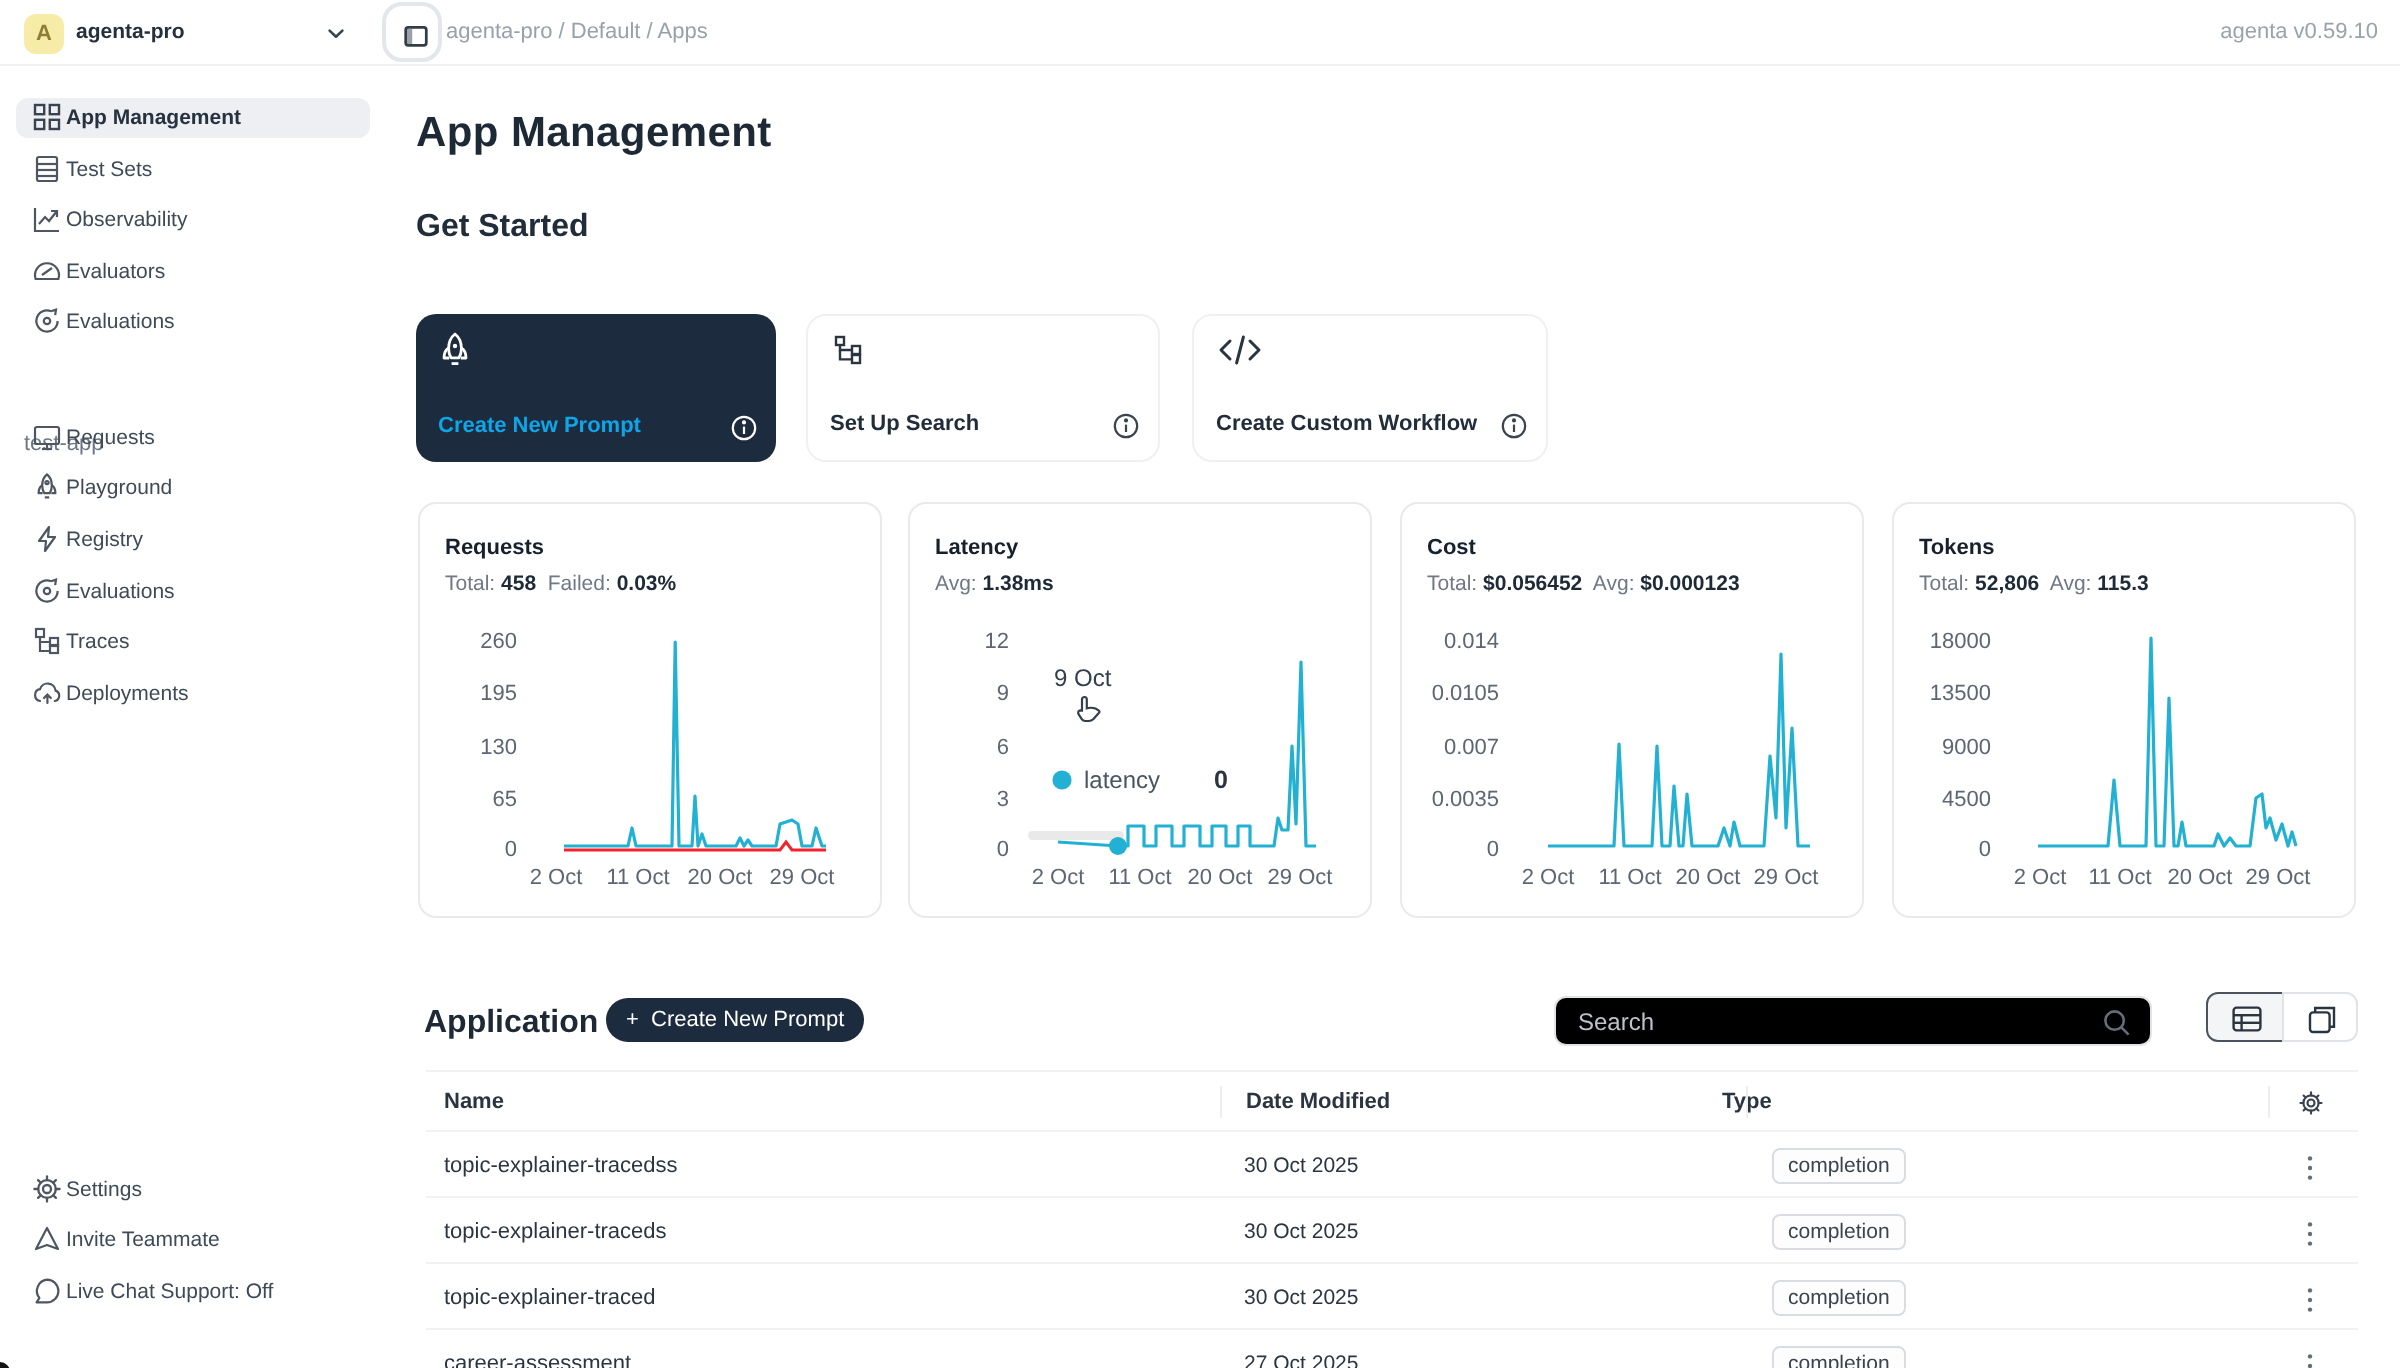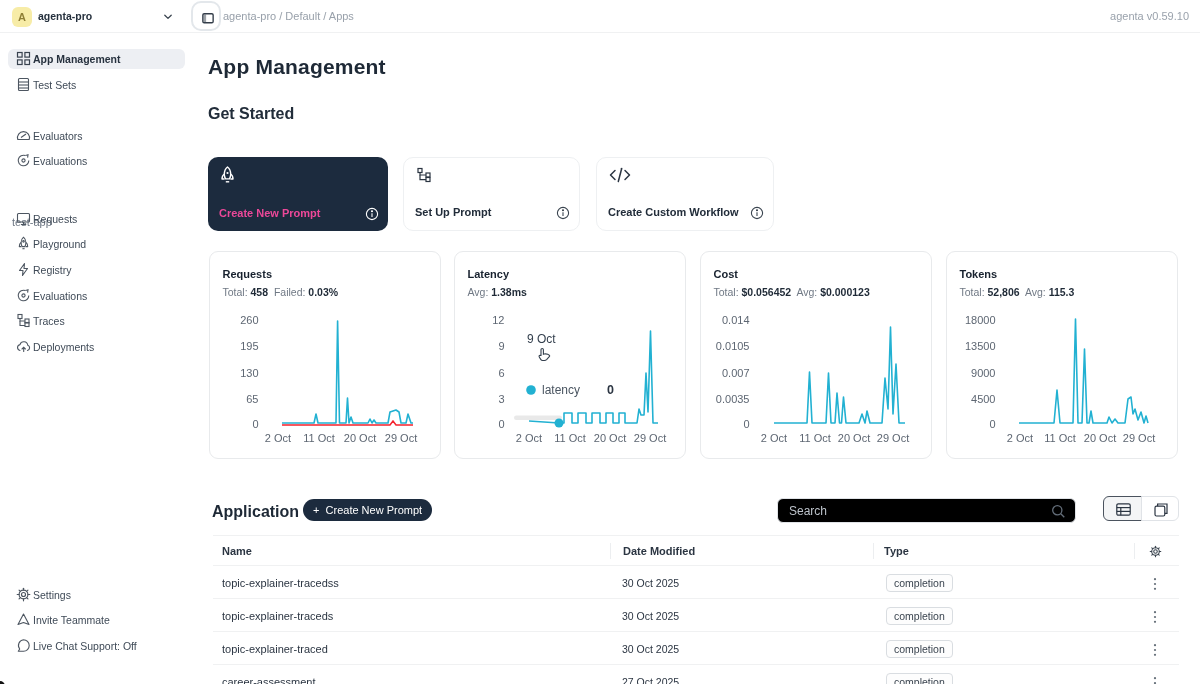--- a/index.html
+++ b/index.html
@@ -25,21 +25,21 @@
 .slabel { position:absolute; left:12px; font-size:11px; color:#6d7683; }
 #corner-dot { position:absolute; left:-5px; top:648px; width:10px; height:10px; background:#131313; border-radius:50%; }
 
 #main { position:absolute; left:193px; top:33px; width:1007px; height:651px; }
 h1.title { position:absolute; left:15px; top:22px; font-size:21px; font-weight:bold; color:#1e2936; letter-spacing:0.2px;}
 h2.section { position:absolute; left:15px; top:72px; font-size:16px; font-weight:bold; color:#222d3a; }
 
 .gcard { position:absolute; top:124px; height:74px; border-radius:10px; }
 .gcard .ttl { position:absolute; left:11px; bottom:12px; font-size:11px; font-weight:bold; }
 .gcard .info { position:absolute; right:9px; bottom:10px; }
-#gc1 { left:15px; width:180px; background:#1c2b3e; color:#ec4899; }
+#gc1 { left:15px; width:180px; background:#1c2b3e; color:#0ea5e9; }
 #gc2 { left:210px; width:177px; background:#fff; border:1px solid #eef0f2; color:#222d3a; }
 #gc3 { left:403px; width:178px; background:#fff; border:1px solid #eef0f2; color:#222d3a; }
 .gcard .icon { position:absolute; left:12px; top:9px; }
 
 .ccard { position:absolute; top:218px; width:232px; height:208px; background:#fff; border:1px solid #e8eaec; border-radius:9px; }
 #cc1 { left:16px; } #cc2 { left:261px; } #cc3 { left:507px; } #cc4 { left:753px; }
 .ccard .h { position:absolute; left:12.5px; top:16px; font-size:11px; font-weight:bold; color:#17212e; }
 .ccard .sub { position:absolute; left:12.5px; top:34px; font-size:10.5px; color:#6f7884; }
 .ccard .sub b { color:#1f2a37; }
 .ccard svg.plot { position:absolute; left:0; top:50px; }
@@ -52,21 +52,21 @@
 #seg { position:absolute; left:910px; top:463px; width:76px; height:25px; }
 #seg .b1 { position:absolute; left:0; top:0; width:39px; height:25px; border:1px solid #4b535e; background:#f4f5f6; border-radius:6px 0 0 6px; }
 #seg .b2 { position:absolute; left:38px; top:0; width:38px; height:25px; border:1px solid #e0e3e7; background:#fff; border-radius:0 6px 6px 0; }
 #seg svg { position:absolute; left:12px; top:5.5px; }
 
 #tbl { position:absolute; left:20px; top:502px; width:966px; border-top:1px solid #f0f1f2; }
 .trow { position:relative; height:33px; border-bottom:1px solid #f0f1f2; }
 #thead { position:relative; height:30px; border-bottom:1px solid #f0f1f2; font-size:11px; font-weight:bold; color:#2b3542; }
 #thead .c1 { position:absolute; left:9px; top:9px; }
 #thead .c2 { position:absolute; left:410px; top:9px; }
-#thead .c3 { position:absolute; left:671px; top:9px; }
+#thead .c3 { position:absolute; left:648px; top:9px; }
 #thead .sep1 { position:absolute; left:397px; top:7px; width:1px; height:16px; background:#eceef0; }
 #thead .sep2 { position:absolute; left:660px; top:7px; width:1px; height:16px; background:#eceef0; }
 #thead .sep3 { position:absolute; left:921px; top:7px; width:1px; height:16px; background:#eceef0; }
 #thead svg { position:absolute; right:17px; top:9px; }
 .trow .nm { position:absolute; left:9px; top:11px; font-size:11px; color:#2b3542; }
 .trow .dt { position:absolute; left:409px; top:11px; font-size:10.5px; color:#2b3542; }
 .trow .chip { position:absolute; left:673px; top:7.5px; height:18px; padding:0 7px; border:1px solid #d9dde1; border-radius:4px; background:#fdfdfd; font-size:10.5px; line-height:16px; color:#3a444f; }
 .trow .dots { position:absolute; right:22px; top:10.5px; }
 </style>
 </head>
@@ -104,20 +104,30 @@
   <div class="sitem" style="top:39px;">
         <svg width="15" height="15" viewBox="0 0 15 15">
           <g fill="none" stroke="#4d5661" stroke-width="1.1">
             <rect x="2.5" y="1.5" width="10" height="12" rx="1"></rect>
             <line x1="2.5" y1="5" x2="12.5" y2="5"></line>
             <line x1="2.5" y1="8" x2="12.5" y2="8"></line>
             <line x1="2.5" y1="11" x2="12.5" y2="11"></line>
           </g>
         </svg>
         <span class="lab">Test Sets</span>
+      </div>
+  <div class="sitem" style="top:64px;">
+        <svg width="15" height="15" viewBox="0 0 15 15">
+          <g fill="none" stroke="#4d5661" stroke-width="1.1">
+            <path d="M1.5 2 L1.5 13.5 L13.5 13.5"></path>
+            <path d="M3.5 10 L6.5 6.5 L8.5 8.5 L12.5 3.5"></path>
+            <path d="M9.5 3.5 L12.5 3.5 L12.5 6.5"></path>
+          </g>
+        </svg>
+        <span class="lab">Observability</span>
       </div>
   <div class="sitem" style="top:90px;">
         <svg width="15" height="15" viewBox="0 0 15 15">
           <g fill="none" stroke="#4d5661" stroke-width="1.1">
             <path d="M1.8 11.5 A6 6 0 1 1 13.2 11.5 Z"></path>
             <path d="M5 9.5 L10 6"></path>
           </g>
         </svg>
         <span class="lab">Evaluators</span>
       </div>
@@ -250,21 +260,21 @@
   <div class="gcard" id="gc2">
     <svg class="icon" width="16" height="16" viewBox="0 0 16 16">
           <g fill="none" stroke="#2b3542" stroke-width="1.2">
             <rect x="2" y="1.5" width="4" height="4"></rect>
             <rect x="10" y="6" width="4" height="4"></rect>
             <rect x="10" y="11.5" width="4" height="4" transform="translate(0,-1)"></rect>
             <path d="M4 5.5 L4 8 L10 8"></path>
             <path d="M4 8 L4 12.7 L10 12.7"></path>
           </g>
         </svg>
-    <div class="ttl">Set Up Prompt</div>
+    <div class="ttl">Set Up Search</div>
     <svg class="info" width="14" height="14" viewBox="0 0 14 14">
           <g fill="none" stroke="#3a444f" stroke-width="1.1">
             <circle cx="7" cy="7" r="5.6"></circle>
             <line x1="7" y1="6.3" x2="7" y2="10"></line>
             <circle cx="7" cy="4.2" r="0.5" fill="#3a444f"></circle>
           </g>
         </svg>
   </div>
   <div class="gcard" id="gc3">
     <svg class="icon" width="22" height="16" viewBox="0 0 22 16">

